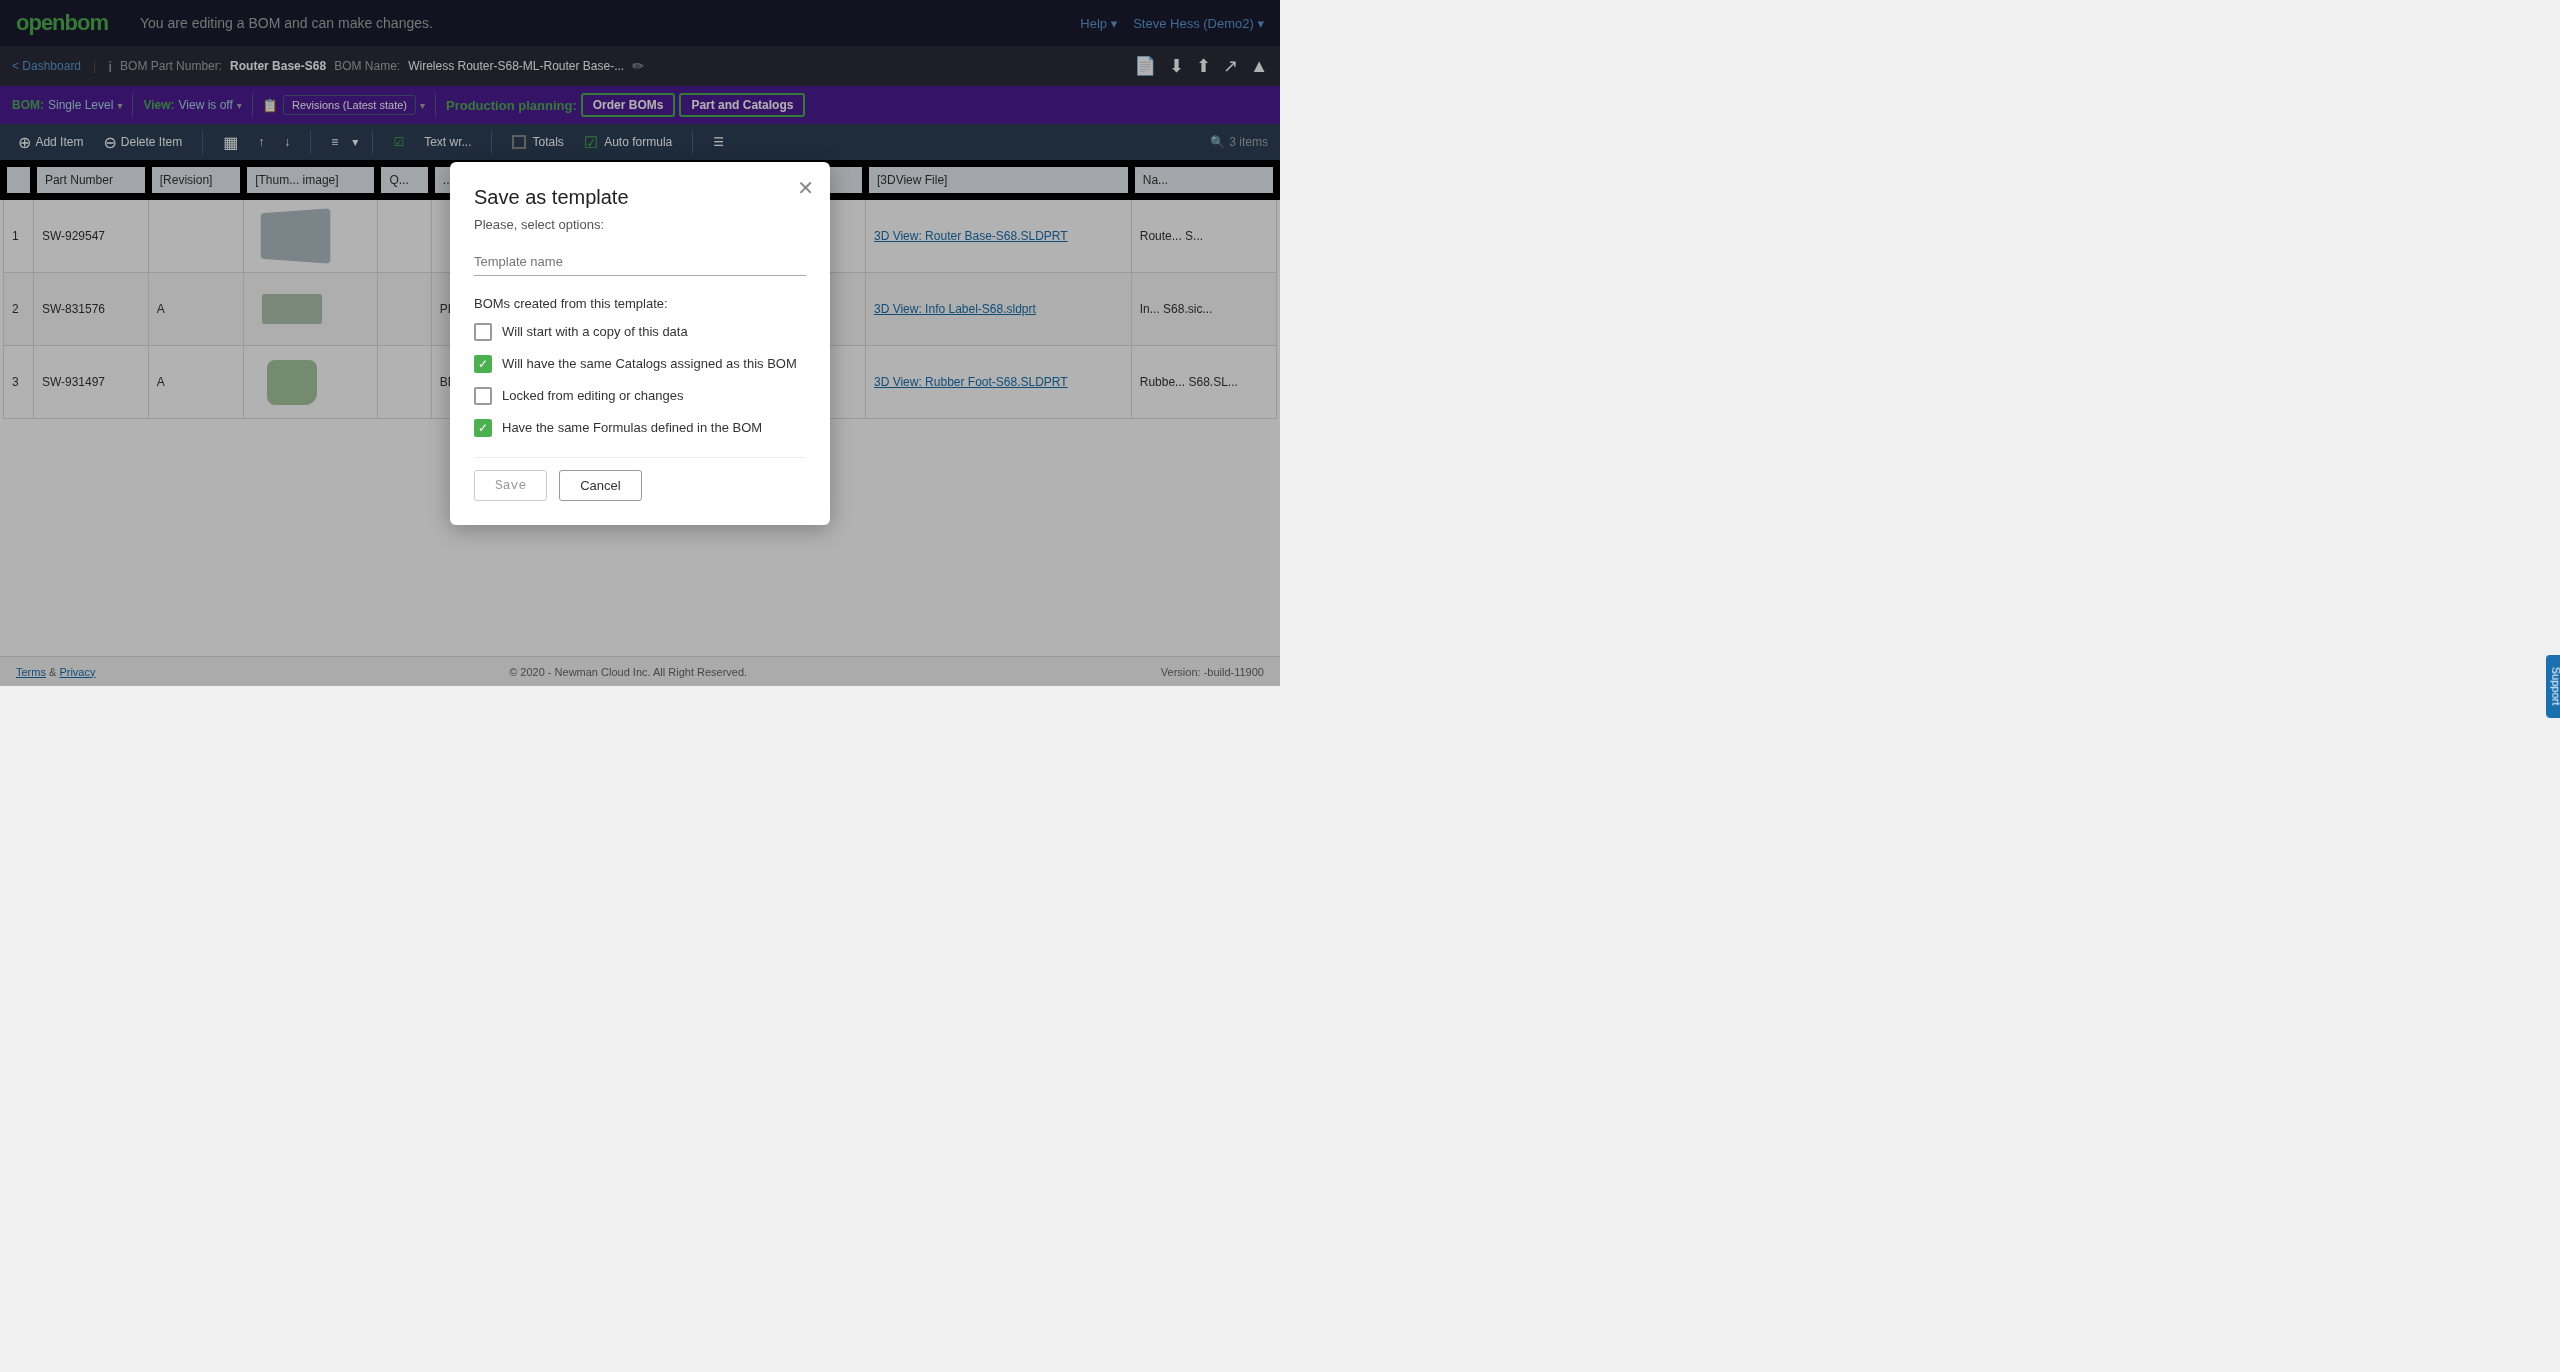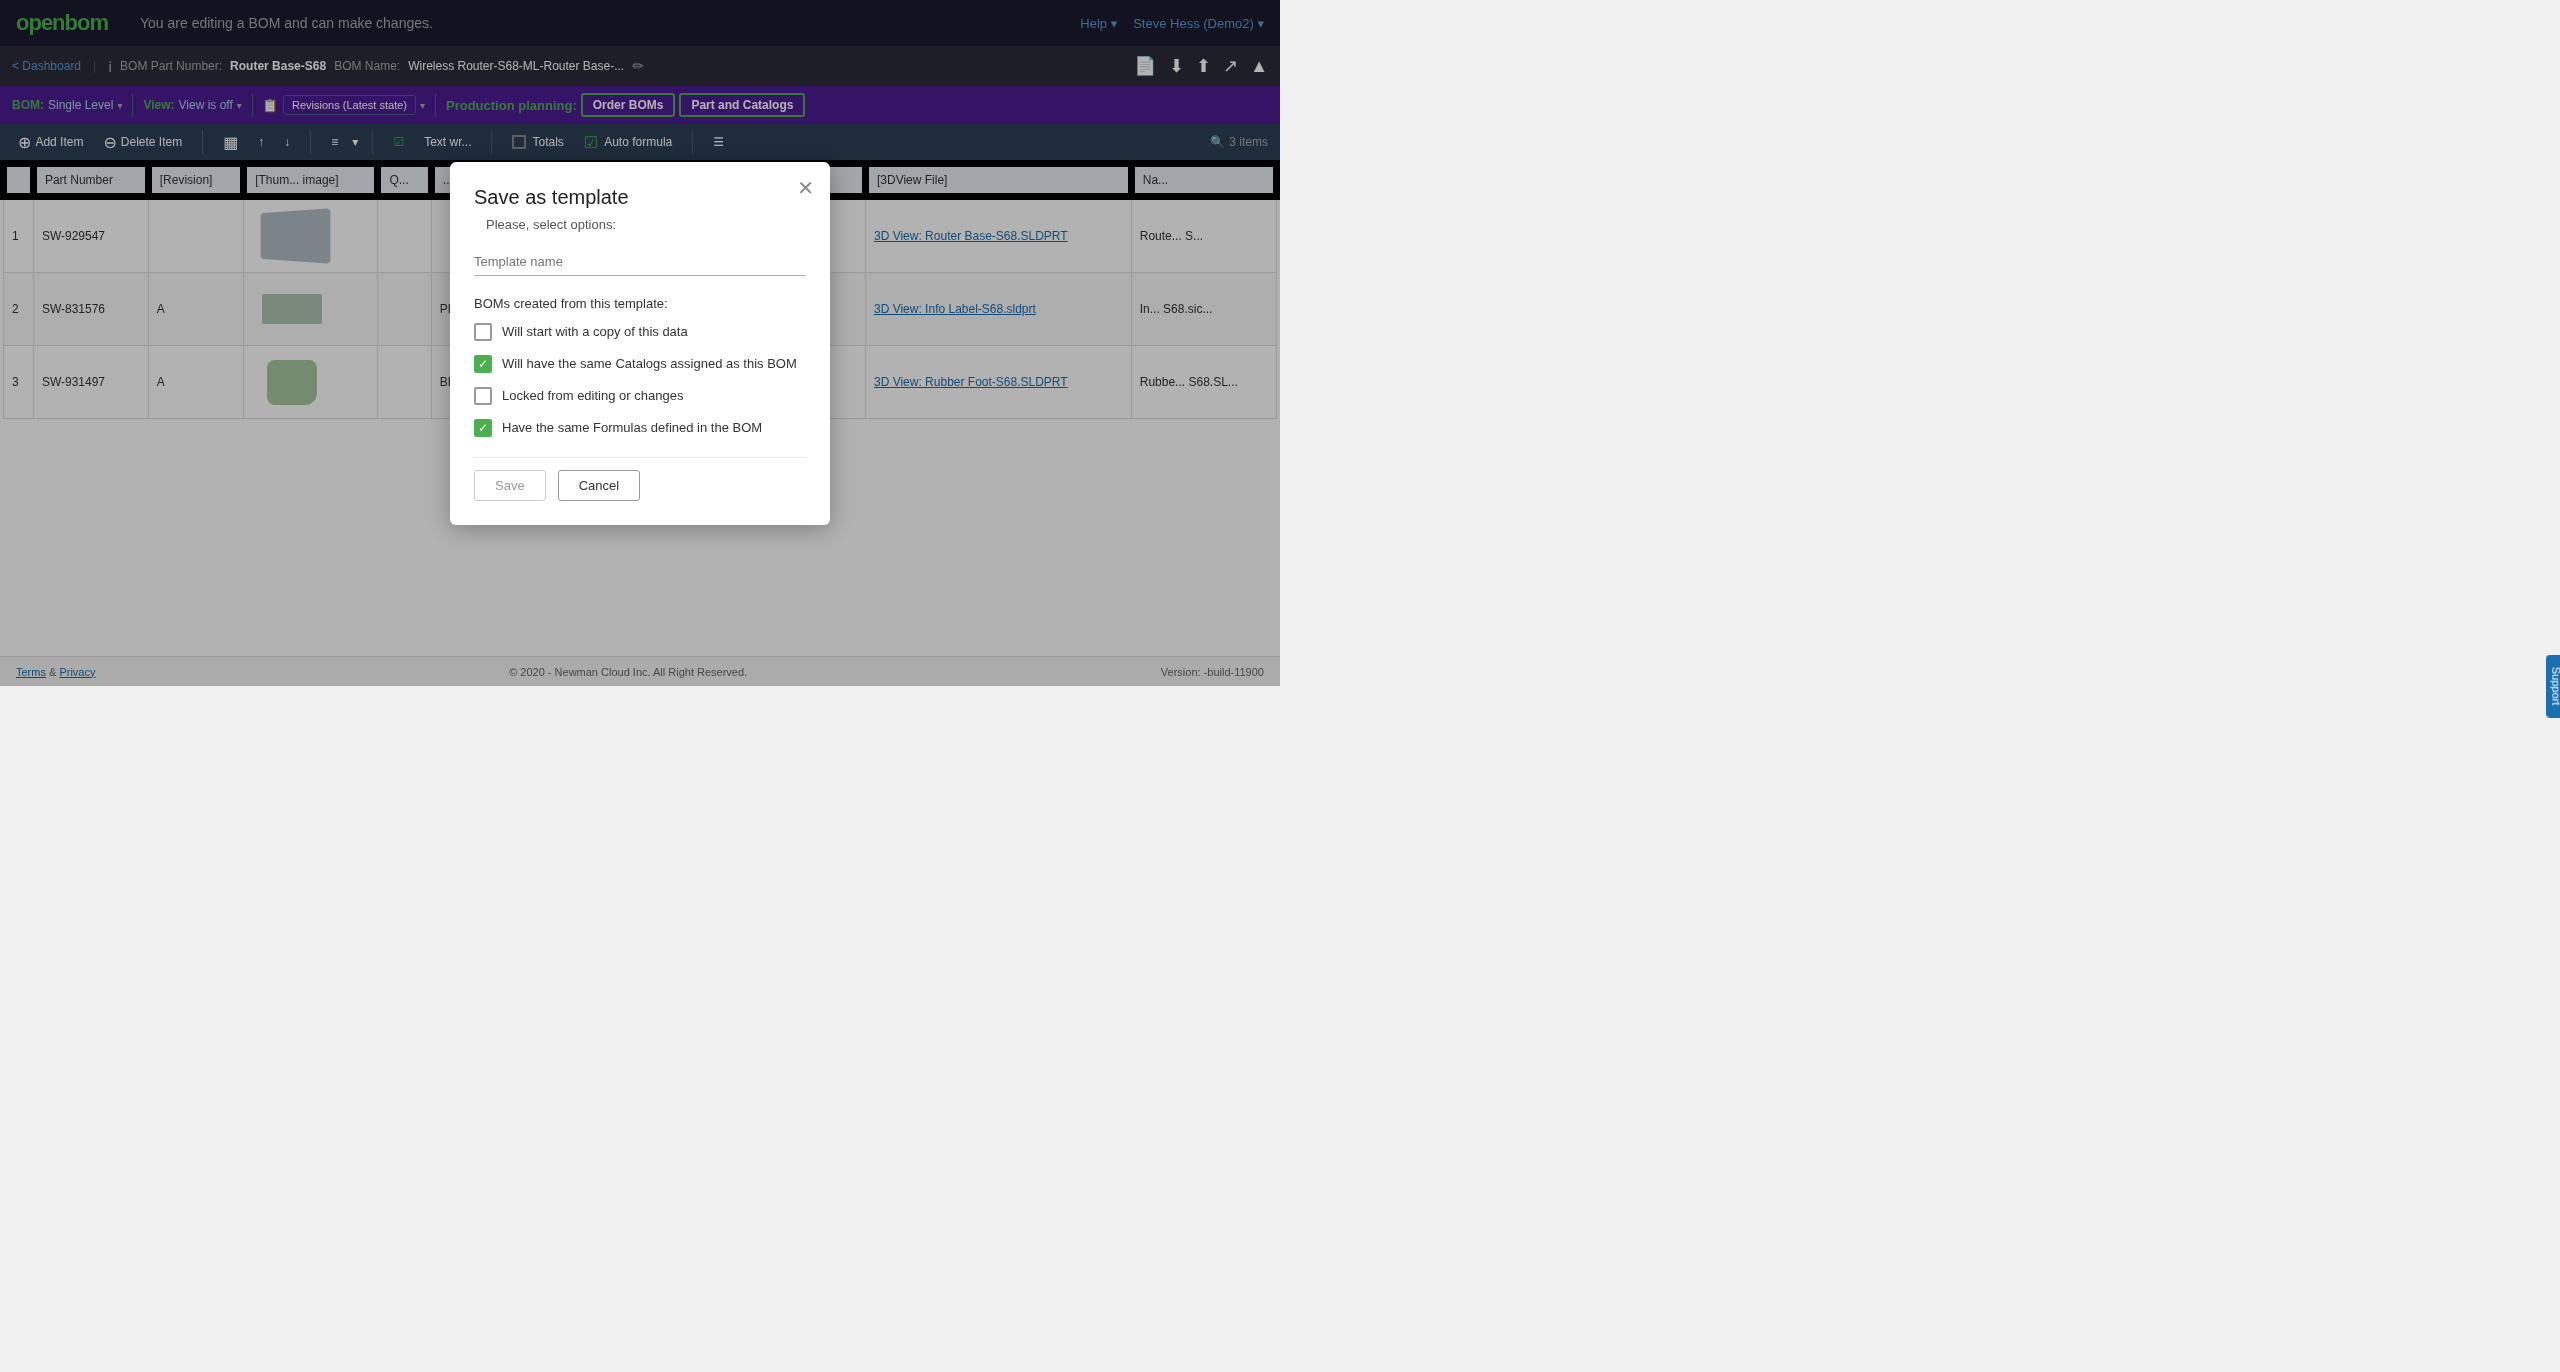--- a/index.html
+++ b/index.html
@@ -178,21 +178,20 @@
     #modal-title {
       font-size: 20px;
       font-weight: normal;
       color: #222;
       margin-bottom: 8px;
     }
     #modal-subtitle {
       font-size: 13px;
       color: #555;
       margin-bottom: 16px;
-      margin-left: 12px;
     }
     #modal-close {
       position: absolute;
       top: 16px; right: 16px;
       font-size: 20px;
       color: #888;
       cursor: pointer;
       line-height: 1;
     }
     #template-name-input {
@@ -248,20 +247,21 @@
       border-top: 1px solid #eee;
     }
     #save-btn {
       background: transparent;
       border: 1px solid #ccc;
       color: #999;
       padding: 7px 20px;
       border-radius: 3px;
       cursor: pointer;
       font-size: 13px;
+      font-family: Liberation Mono, monospace;
     }
     #cancel-btn {
       background: white;
       border: 1px solid #999;
       color: #333;
       padding: 7px 20px;
       border-radius: 3px;
       cursor: pointer;
       font-size: 13px;
     }

